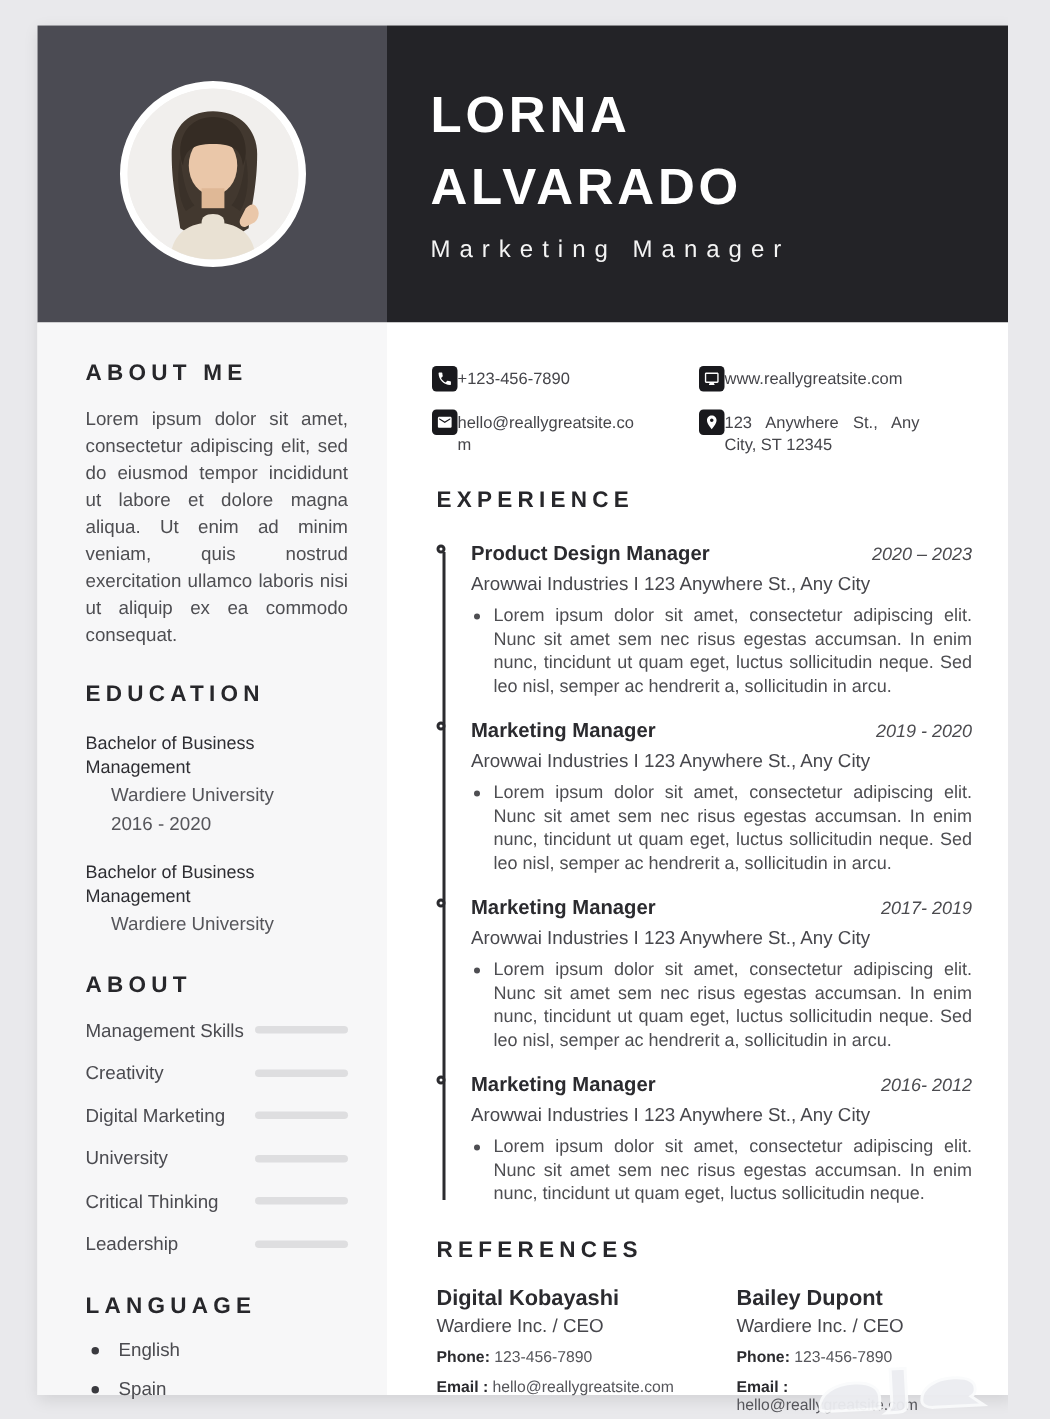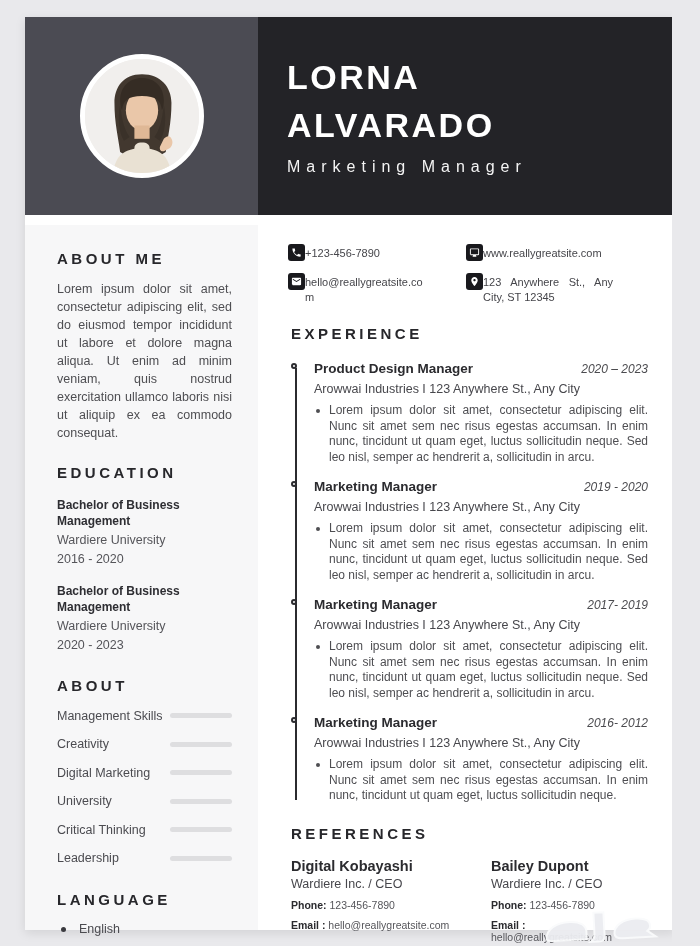--- a/index.html
+++ b/index.html
@@ -19,27 +19,27 @@
   .frame{position:relative;width:672px;height:946px;background:var(--frame-bg);overflow:hidden;}
   .page{position:absolute;left:25px;top:17px;width:650px;height:913px;background:var(--page-bg);box-shadow:0 3px 10px rgba(0,0,0,.10);}
   
   .header{position:absolute;top:0;left:0;right:0;height:198px;display:flex;}
   .photo-box{width:233px;background:var(--header-gray);display:flex;align-items:center;justify-content:center;}
   .photo-ring{width:124px;height:124px;border-radius:50%;border:5px solid #fff;background:#f0eeec;overflow:hidden;}
   .name-box{flex:1;background:var(--header-dark);color:#fff;padding:36px 20px 0 29px;}
   .name-line{font-size:34px;font-weight:700;letter-spacing:2.5px;line-height:48px;}
   .job-title{margin-top:9px;font-size:16px;font-weight:400;letter-spacing:6px;color:#f4f4f4;}
   
-  .sidebar{position:absolute;top:208px;left:0;width:233px;bottom:0;background:var(--sidebar-bg);padding:25px 26px 0 32px;}
+  .sidebar{position:absolute;top:198px;left:0;width:233px;bottom:0;background:var(--sidebar-bg);padding:25px 26px 0 32px;}
   .sec-heading{font-size:15px;font-weight:700;letter-spacing:3.5px;color:var(--text-dark);}
   .about-text{margin-top:13px;font-size:12.5px;line-height:18px;text-align:justify;color:var(--text-body);}
   .edu-heading{margin-top:22px;}
   .edu-item{margin-top:16px;}
-  .edu-degree{font-size:12px;font-weight:700;color:#2e2e33;line-height:16px;}
-  .edu-school,.edu-years{font-size:12.5px;color:var(--text-soft);line-height:16px;margin-top:3px;}
+  .edu-degree{font-size:12px;font-weight:400;color:#2e2e33;line-height:16px;}
+  .edu-school,.edu-years{font-size:12.5px;color:var(--text-soft);line-height:16px;margin-top:3px;margin-left:17px;}
   .skills-heading{margin-top:24px;}
   .skill-row{display:flex;justify-content:space-between;align-items:center;margin-top:14.5px;}
   .skill-label{font-size:12.5px;color:#4b4b50;}
   .skill-track{width:62px;height:5px;border-radius:3px;background:var(--bar-track);overflow:hidden;}
   .skill-fill{height:5px;border-radius:3px;background:var(--bar-fill);}
   .lang-heading{margin-top:26px;}
   .lang-list{margin-top:14px;list-style:none;}
   .lang-item{font-size:12.5px;color:#4b4b50;margin-top:12px;padding-left:22px;position:relative;}
   .lang-item::before{content:"";position:absolute;left:4px;top:5px;width:5px;height:5px;border-radius:50%;background:#3a3a3f;}
   
@@ -108,21 +108,20 @@
 
       <div class="sec-heading edu-heading">EDUCATION</div>
       <div class="edu-item">
         <div class="edu-degree">Bachelor of Business Management</div>
         <div class="edu-school">Wardiere University</div>
         <div class="edu-years">2016 - 2020</div>
       </div>
       <div class="edu-item">
         <div class="edu-degree">Bachelor of Business Management</div>
         <div class="edu-school">Wardiere University</div>
-        <div class="edu-years">2020 - 2023</div>
       </div>
 
       <div class="sec-heading skills-heading">ABOUT</div>
       <div class="skill-row">
         <span class="skill-label">Management Skills</span>
         <span class="skill-track"><span class="skill-fill" style="width: 78%;"></span></span>
       </div>
       <div class="skill-row">
         <span class="skill-label">Creativity</span>
         <span class="skill-track"><span class="skill-fill" style="width: 78%;"></span></span>

